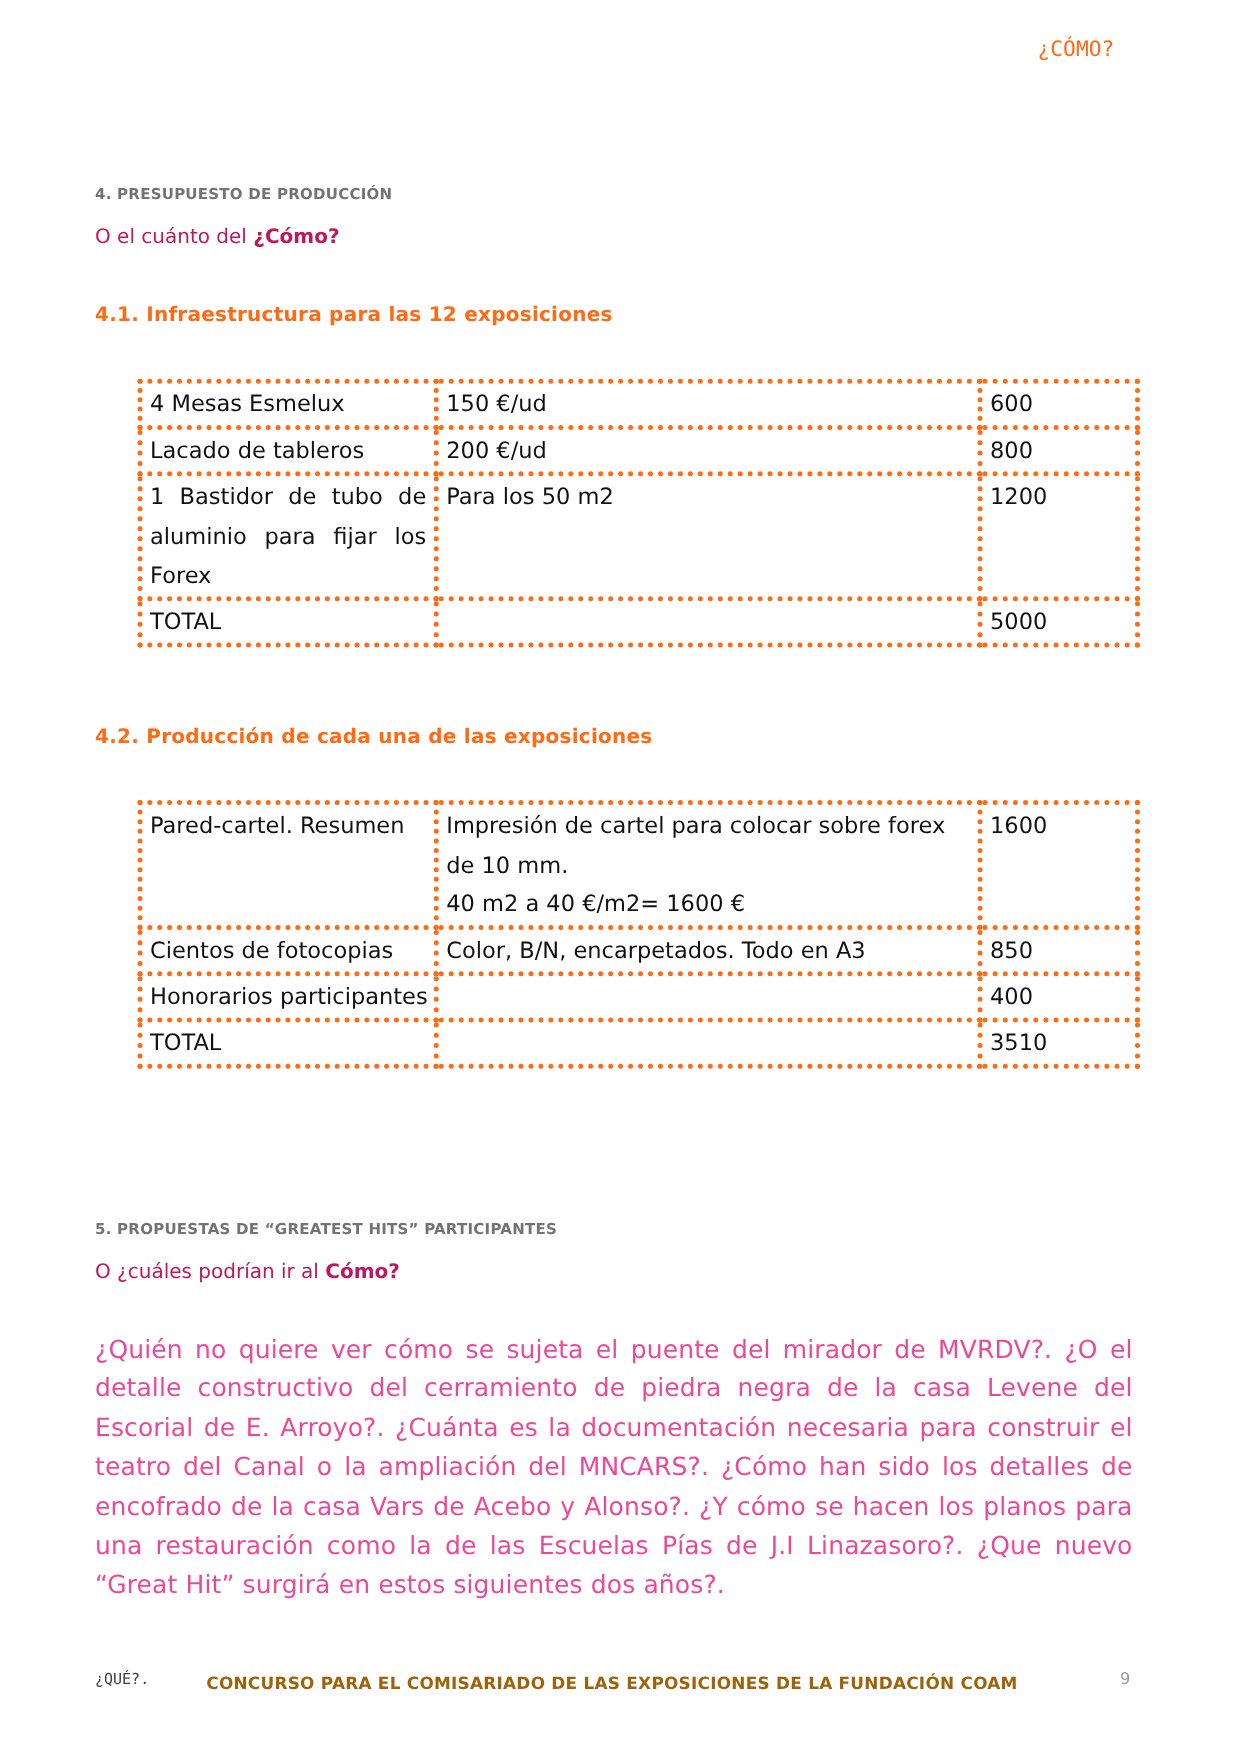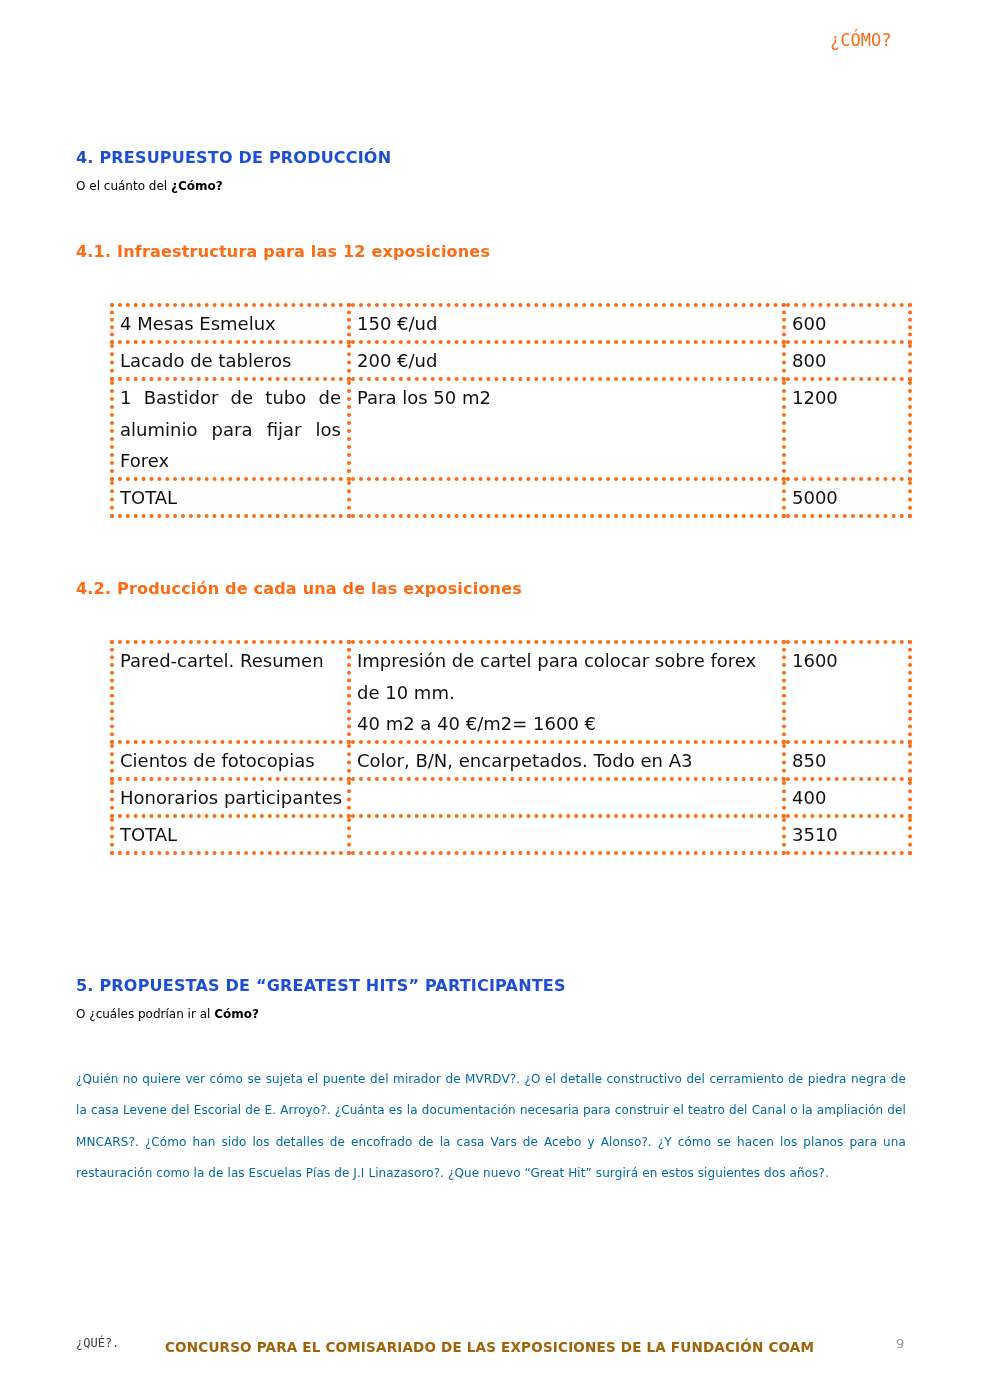--- a/index.html
+++ b/index.html
@@ -7,25 +7,25 @@
   body { position: relative; font-family: "DejaVu Sans", sans-serif; color: #111; overflow: hidden; }
 
   .header-brand {
     position: absolute; left: 830px; top: 30px;
     font-family: "DejaVu Sans Mono", "Liberation Mono", monospace;
     font-size: 17px; color: #ff6a13; letter-spacing: 0px;
   }
 
   .h1 {
     position: absolute; left: 76px;
-    font-size: 16px; font-weight: bold; color: #1d4ed8; letter-spacing: 0.2px;
+    font-size: 12px; font-weight: bold; color: #737373; letter-spacing: 0.2px;
   }
   .subtitle {
     position: absolute; left: 76px;
-    font-size: 12px; color: #000000;
+    font-size: 16px; color: #be185d;
   }
   .subtitle b { font-weight: bold; }
   .h2 {
     position: absolute; left: 76px;
     font-size: 16px; font-weight: bold; color: #ff6a13; letter-spacing: 0.2px;
   }
 
   table.budget {
     position: absolute; left: 110px; width: 798px;
     border-collapse: collapse; table-layout: fixed;
@@ -38,21 +38,21 @@
     line-height: 31.5px;
   }
   table.budget td.c1 { width: 237px; text-align: justify; }
   table.budget td.c2 { width: 435px; }
   table.budget td.c3 { width: 126px; }
   table.budget td p { line-height: 31.5px; }
   table.budget tr.single td { line-height: 22px; padding-top: 6px; padding-bottom: 5px; }
 
   .body-text {
     position: absolute; left: 76px; width: 830px;
-    font-size: 12px; line-height: 31.4px; text-align: justify; color: #0369a1;
+    font-size: 20px; line-height: 31.4px; text-align: justify; color: #ec4899;
     letter-spacing: 0.1px;
   }
 
   .footer-brand {
     position: absolute; left: 76px; top: 1336px;
     font-family: "DejaVu Sans Mono", "Liberation Mono", monospace;
     font-size: 12px; color: #404040;
   }
   .footer-title {
     position: absolute; left: 165px; top: 1339px;

